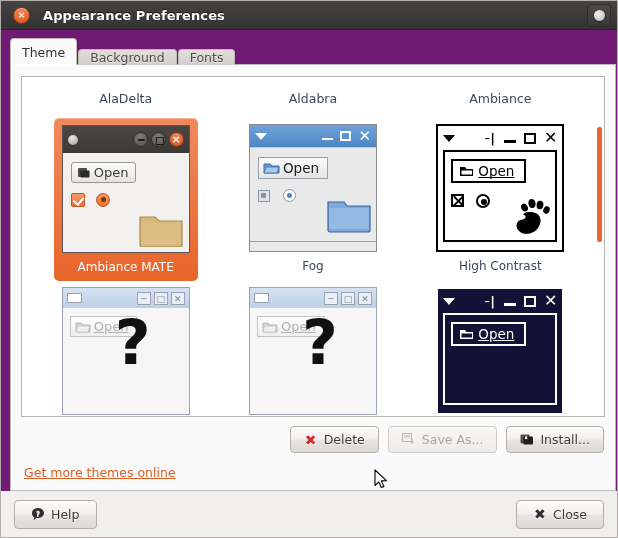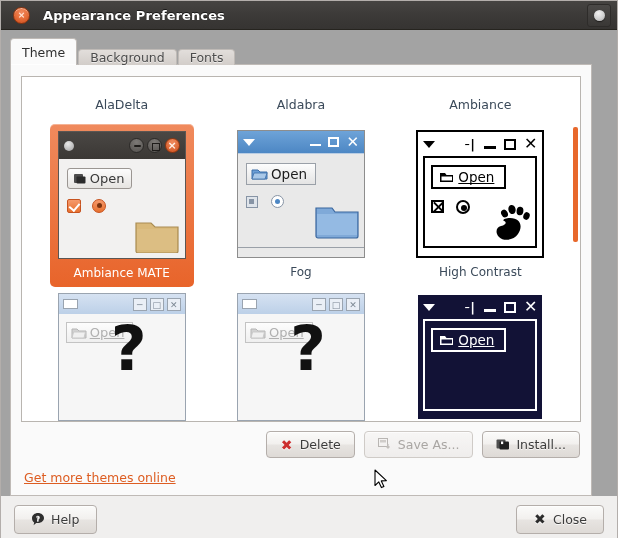--- a/index.html
+++ b/index.html
@@ -45,22 +45,22 @@
     display:flex; align-items:center; justify-content:center;
   }
   .title-right .orb {
     width:11px; height:11px; border-radius:50%;
     background: radial-gradient(circle at 40% 30%, #f2f2f2 0%, #cdcdcd 60%, #9a9a9a 100%);
     box-shadow:0 1px 1px rgba(0,0,0,.5);
   }
   
   .content {
     flex:1; display:flex; flex-direction:column;
-    padding:10px 25px 0 9px;
-    background:#a3a3a3;
+    padding:10px 1px 0 9px;
+    background:#701a75;
   }
   
   .tabrow { display:flex; align-items:flex-end; height:25px; position:relative; z-index:2; }
   .tab {
     height:16px; padding:0 11px;
     display:flex; align-items:center;
     font-size:12.5px; color:#4c4c4c;
     border:1px solid #bfbab6;
     border-bottom:none;
     border-top-left-radius:4px; border-top-right-radius:4px;
@@ -88,21 +88,21 @@
     position:relative; overflow:hidden;
   }
   .themegrid {
     display:grid;
     grid-template-columns: repeat(3, 1fr);
     padding:8px 12px 0 12px;
     column-gap:4px;
   }
   .cell { display:flex; flex-direction:column; align-items:center; }
   .cell-header {
-    font-size:12.5px; color:#3b4a5a; margin:12px 0 12px 0;
+    font-size:12.5px; color:#3b4a5a; margin:6px 0 12px 0;
   }
   .thumbwrap {
     padding:6px 6px 0 6px; border-radius:5px;
     display:flex; flex-direction:column; align-items:center;
   }
   .thumbwrap.selected {
     background: linear-gradient(to bottom,#f08a5d,#e8642a);
     box-shadow: inset 0 1px 0 rgba(255,255,255,.35);
     padding:7px 8px 4px 8px;
   }

